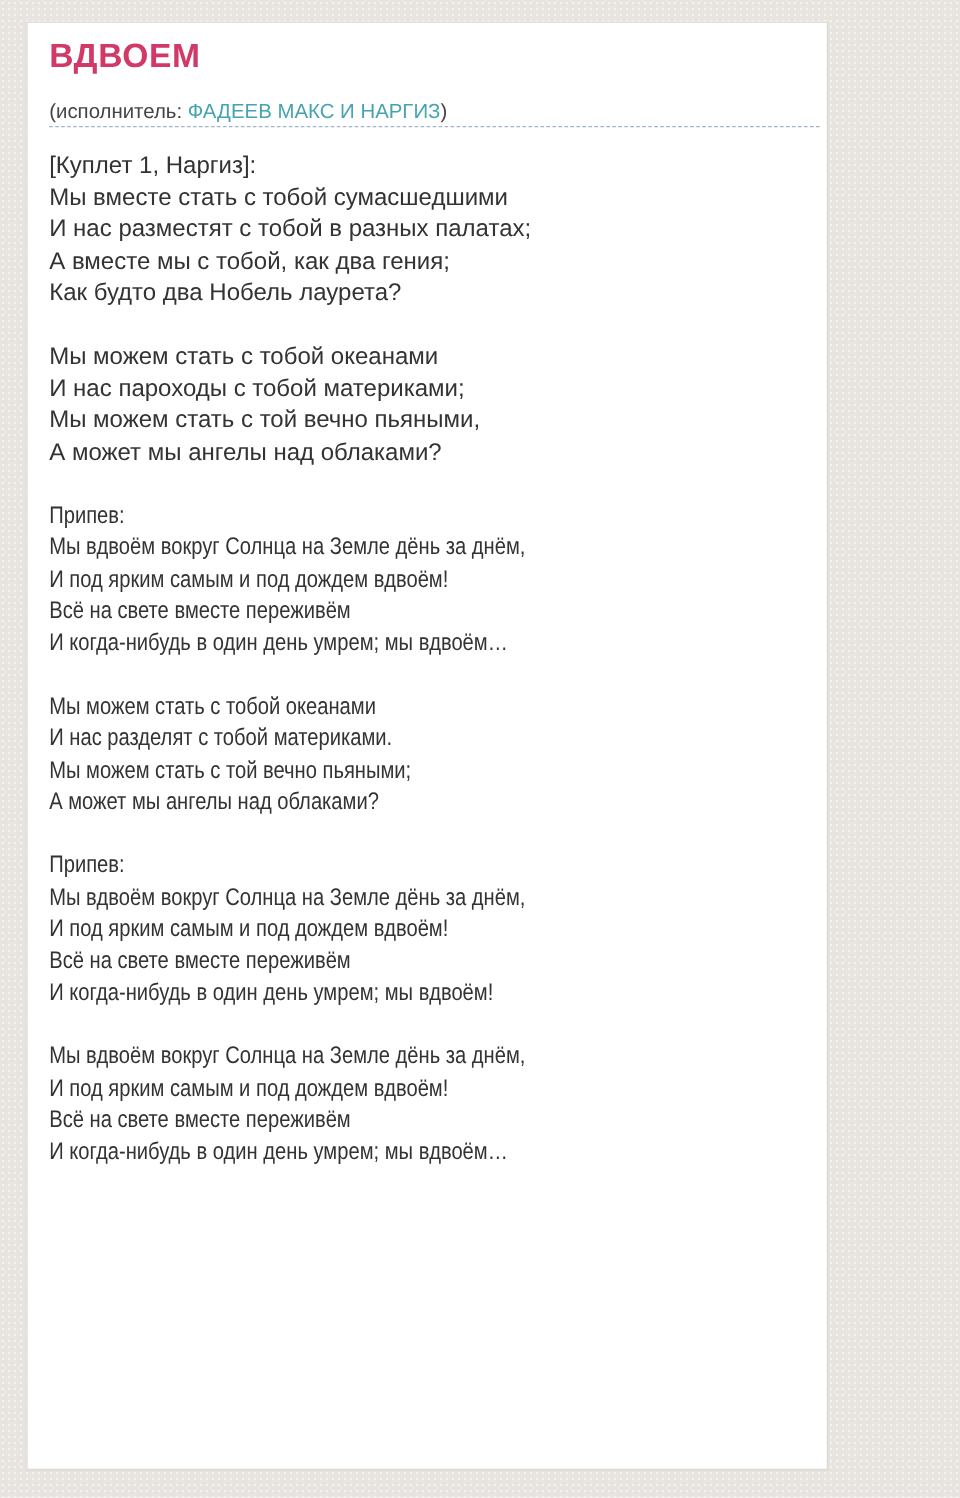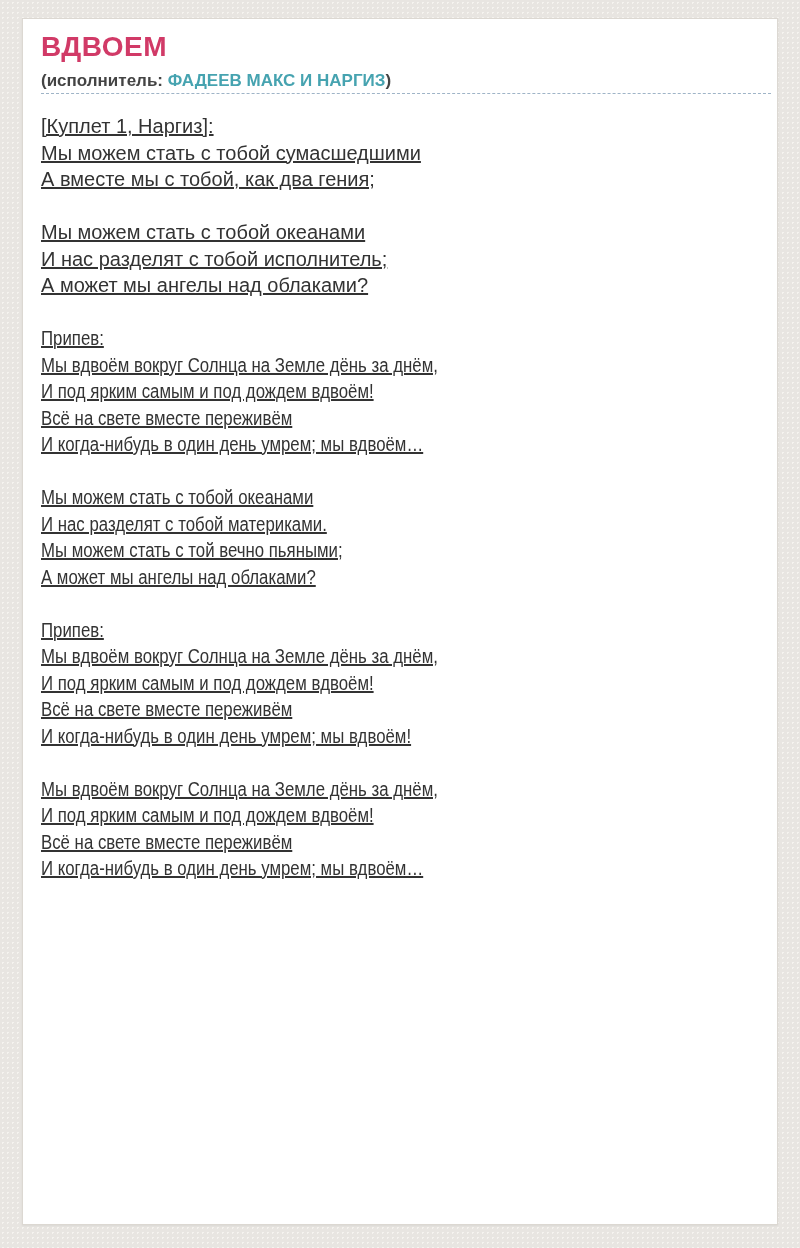--- a/index.html
+++ b/index.html
@@ -15,81 +15,83 @@
   body{
     font-family:"Liberation Sans", sans-serif;
     background-color:var(--page-background);
     background-image:radial-gradient(#f5f3ef 1px, transparent 1px);
     background-size:5px 5px;
     position:relative;
   }
   .card{
     position:absolute;
     left:22px; top:18px;
-    width:756px; height:1207px;
+    width:668px; height:1207px;
     background:var(--card-background);
     border:1px solid #dcd8d2;
     box-shadow:0 1px 2px rgba(0,0,0,0.06);
     padding:12px 18px 0 18px;
     overflow:hidden;
   }
   .title{
     font-size:28px;
     line-height:32px;
     font-weight:bold;
     color:var(--title);
     letter-spacing:0.5px;
   }
   .subtitle{
-    margin-top:8px;
+    margin-top:20px;
     font-size:17px;
     line-height:20px;
     color:#444444;
-    font-weight:bold;
   }
   .artist-link{
     color:var(--artist-link);
     text-decoration:none;
     cursor:pointer;
   }
   .separator{
     border-bottom:1px dashed var(--separator);
     margin:2px -12px 0 0;
     height:1px;
   }
   .lyrics{
     margin-top:19px;
     font-size:20px;
     line-height:26.5px;
     color:var(--text);
   }
-  .stanza{margin-bottom:26.5px;text-decoration:underline;}
+  .stanza{margin-bottom:26.5px;}
   .stanza:last-child{margin-bottom:0;}
   .lyric-line{white-space:nowrap;}
   .stanza.condensed .lyric-line{
     transform:scaleX(0.84);
     transform-origin:0 50%;
   }
 </style>
 </head>
 <body>
 
 <div class="card">
   <h1 class="title">ВДВОЕМ</h1>
   <div class="subtitle"><span>(исполнитель: </span><a class="artist-link" href="#">ФАДЕЕВ МАКС И НАРГИЗ</a><span>)</span></div>
   <div class="separator"></div>
   <div class="lyrics" id="lyrics">
       <div class="stanza">
         <div class="lyric-line">[Куплет 1, Наргиз]:</div>
-        <div class="lyric-line">Мы можем стать с тобой сумасшедшими</div>
+        <div class="lyric-line">Мы вместе стать с тобой сумасшедшими</div>
+        <div class="lyric-line">И нас разместят с тобой в разных палатах;</div>
         <div class="lyric-line">А вместе мы с тобой, как два гения;</div>
+        <div class="lyric-line">Как будто два Нобель лаурета?</div>
       </div>
       <div class="stanza">
         <div class="lyric-line">Мы можем стать с тобой океанами</div>
-        <div class="lyric-line">И нас разделят с тобой исполнитель;</div>
+        <div class="lyric-line">И нас пароходы с тобой материками;</div>
+        <div class="lyric-line">Мы можем стать с той вечно пьяными,</div>
         <div class="lyric-line">А может мы ангелы над облаками?</div>
       </div>
       <div class="stanza condensed">
         <div class="lyric-line">Припев:</div>
         <div class="lyric-line">Мы вдвоём вокруг Солнца на Земле дёнь за днём,</div>
         <div class="lyric-line">И под ярким самым и под дождем вдвоём!</div>
         <div class="lyric-line">Всё на свете вместе переживём</div>
         <div class="lyric-line">И когда-нибудь в один день умрем; мы вдвоём…</div>
       </div>
       <div class="stanza condensed">

